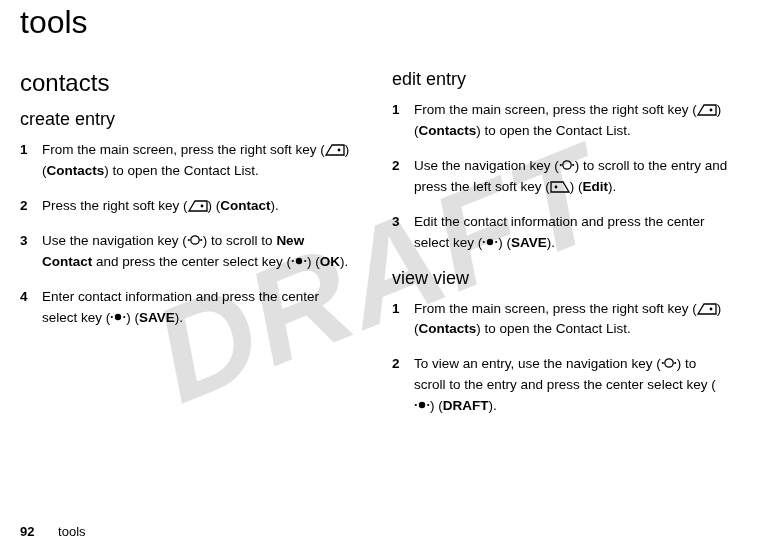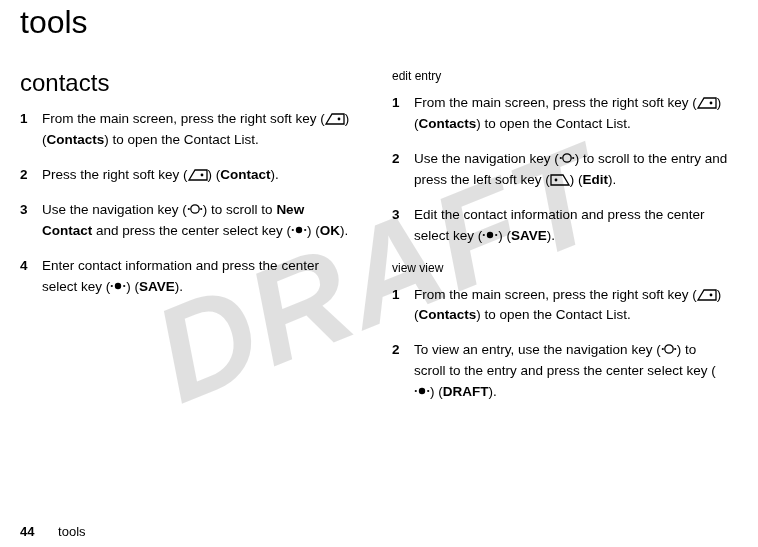--- a/index.html
+++ b/index.html
@@ -45,21 +45,21 @@
     flex: 1;
     min-width: 0;
   }
   .section-heading {
     font-size: 24px;
     font-weight: 400;
     margin: 0 0 12px 0;
     color: #000;
   }
   .sub-heading {
-    font-size: 12px;
+    font-size: 18px;
     font-weight: 400;
     margin: 0 0 10px 0;
     color: #000;
   }
   .steps {
     list-style: none;
     padding: 0;
     margin: 0;
   }
   .step {
@@ -103,20 +103,21 @@
 
 <div class="watermark">DRAFT</div>
 
 <div class="page">
   <h1 class="title">tools</h1>
 
   <div class="columns">
 
     <div class="col">
       <h2 class="section-heading">contacts</h2>
+      <h3 class="sub-heading">create entry</h3>
       <ol class="steps" id="left-steps">
           <li class="step">
             <div class="step-num">1</div>
             <div class="step-body">From the main screen, press the right soft key (<svg class="icon" width="20" height="12" viewBox="0 0 20 12">
                 <path d="M1 11 L7 1 L19 1 L19 11 Z" fill="none" stroke="#000" stroke-width="1.3"></path>
                 <circle cx="14" cy="6" r="1.4" fill="#000"></circle>
               </svg>) (<span class="bold-inline">Contacts</span>) to open the Contact List.</div>
           </li>
           <li class="step">
             <div class="step-num">2</div>
@@ -198,15 +199,15 @@
                 <circle cx="1.8" cy="7" r="1.1" fill="#000"></circle>
                 <circle cx="14.2" cy="7" r="1.1" fill="#000"></circle>
               </svg>) (<span class="bold-inline">DRAFT</span>).</div>
           </li>
         </ol>
       </div>
   </div>
 </div>
 
 <div class="footer">
-  <span class="pagenum">44</span>
+  <span class="pagenum">92</span>
   <span>tools</span>
 </div>
 
 </body></html>

